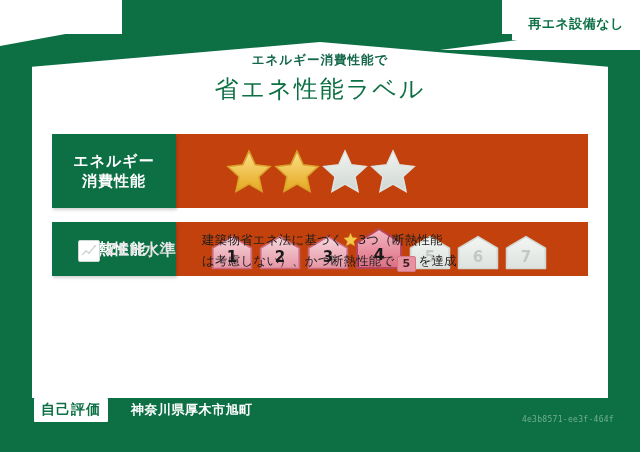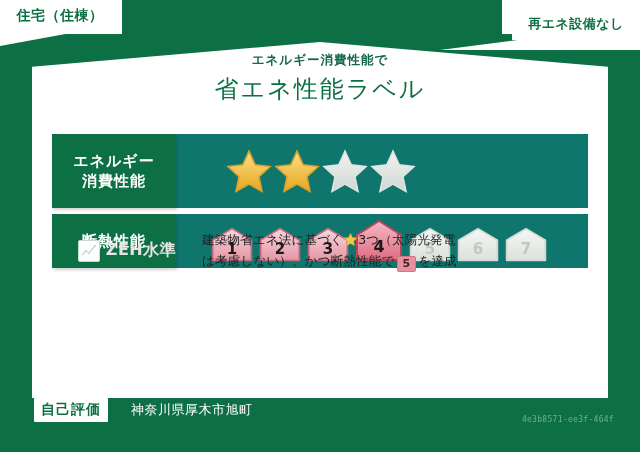--- a/index.html
+++ b/index.html
@@ -91,22 +91,22 @@
   .title-main{
     color:#0d7044;font-size:24px;font-weight:normal;letter-spacing:2px;
   }
 
   
   .rows{
     position:absolute;left:20px;top:92px;width:536px;z-index:5;
   }
   .rate-row{
     display:flex;align-items:stretch;
-    height:74px;margin-bottom:6px;
-    background:#0f766e;
+    height:74px;margin-bottom:14px;
+    background:#c2410c;
   }
   .rate-row.insul{height:54px;}
   .rate-label{
     width:124px;flex:0 0 124px;
     background:#0d7044;
     color:#ffffff;font-weight:bold;font-size:15px;
     display:flex;flex-direction:column;align-items:center;justify-content:center;
     line-height:1.35;letter-spacing:1px;
     box-shadow:1px 2px 3px rgba(0,0,0,0.18);
   }
@@ -173,21 +173,21 @@
   }
   .footer-left{
     position:absolute;left:34px;top:0;
     display:flex;align-items:center;gap:23px;
   }
   .self-badge{
     background:#ffffff;color:#0d7044;font-weight:bold;font-size:14px;
     padding:3px 7px;letter-spacing:1px;border-radius:1px;
   }
   .muni{
-    color:#ffffff;font-size:13px;letter-spacing:0.5px;
+    color:#ffffff;font-size:13px;letter-spacing:0.5px;font-weight:bold;
   }
   .footer-right{
     position:absolute;right:26px;top:8px;text-align:right;
   }
   .eval-date{
     color:#ffffff;font-size:13.5px;letter-spacing:0.5px;
   }
   .eval-id{
     color:#8fc2a8;font-size:8px;letter-spacing:0.3px;margin-top:9px;
     font-family:"DejaVu Sans Mono","Liberation Mono",monospace;
@@ -199,21 +199,20 @@
 
 <div class="label-root">
 
   <div class="sweep">
     <div class="wedge-l"></div>
     <div class="wedge-l2"></div>
     <div class="wedge-r"></div>
     <div class="wedge-r2"></div>
   </div>
 
-  <div class="corner-tag left">住宅（住棟）</div>
   <div class="corner-tag right">再エネ設備なし</div>
 
   <div class="card">
     <div class="card-roof"></div>
     <div class="card-body"></div>
 
     <div class="card-inner">
 
       <div class="title-wrap">
         <div class="title-sub">エネルギー消費性能で</div>
@@ -381,21 +380,21 @@
               <circle cx="7" cy="10" r="1.1" fill="#cdd8d0"></circle>
               <circle cx="10" cy="12" r="1.1" fill="#cdd8d0"></circle>
               <circle cx="16" cy="5" r="1.1" fill="#cdd8d0"></circle>
             </svg>
           </span>
           <span class="zeh-text">ZEH水準</span>
         </div>
         <div class="note-text">
           <span>建築物省エネ法に基づく</span><span class="inline-star"><svg viewBox="0 0 24 24" width="15" height="15" aria-hidden="true">
                 <polygon points="12,2 15.1,8.8 22.5,9.6 17,14.6 18.5,22 12,18.3 5.5,22 7,14.6 1.5,9.6 8.9,8.8" fill="#f3c74d" stroke="#d9a62e" stroke-width="0.8"></polygon>
-              </svg></span><span>3つ（太陽光発電</span><br><span>は考慮しない）、かつ断熱性能で</span><span class="inline-grade">5</span><span>を達成</span>
+              </svg></span><span>3つ（断熱性能</span><br><span>は考慮しない）、かつ断熱性能で</span><span class="inline-grade">5</span><span>を達成</span>
         </div>
       </div>
 
     </div>
   </div>
 
   <div class="footer">
     <div class="footer-left">
       <span class="self-badge">自己評価</span>
       <span class="muni">神奈川県厚木市旭町</span>

